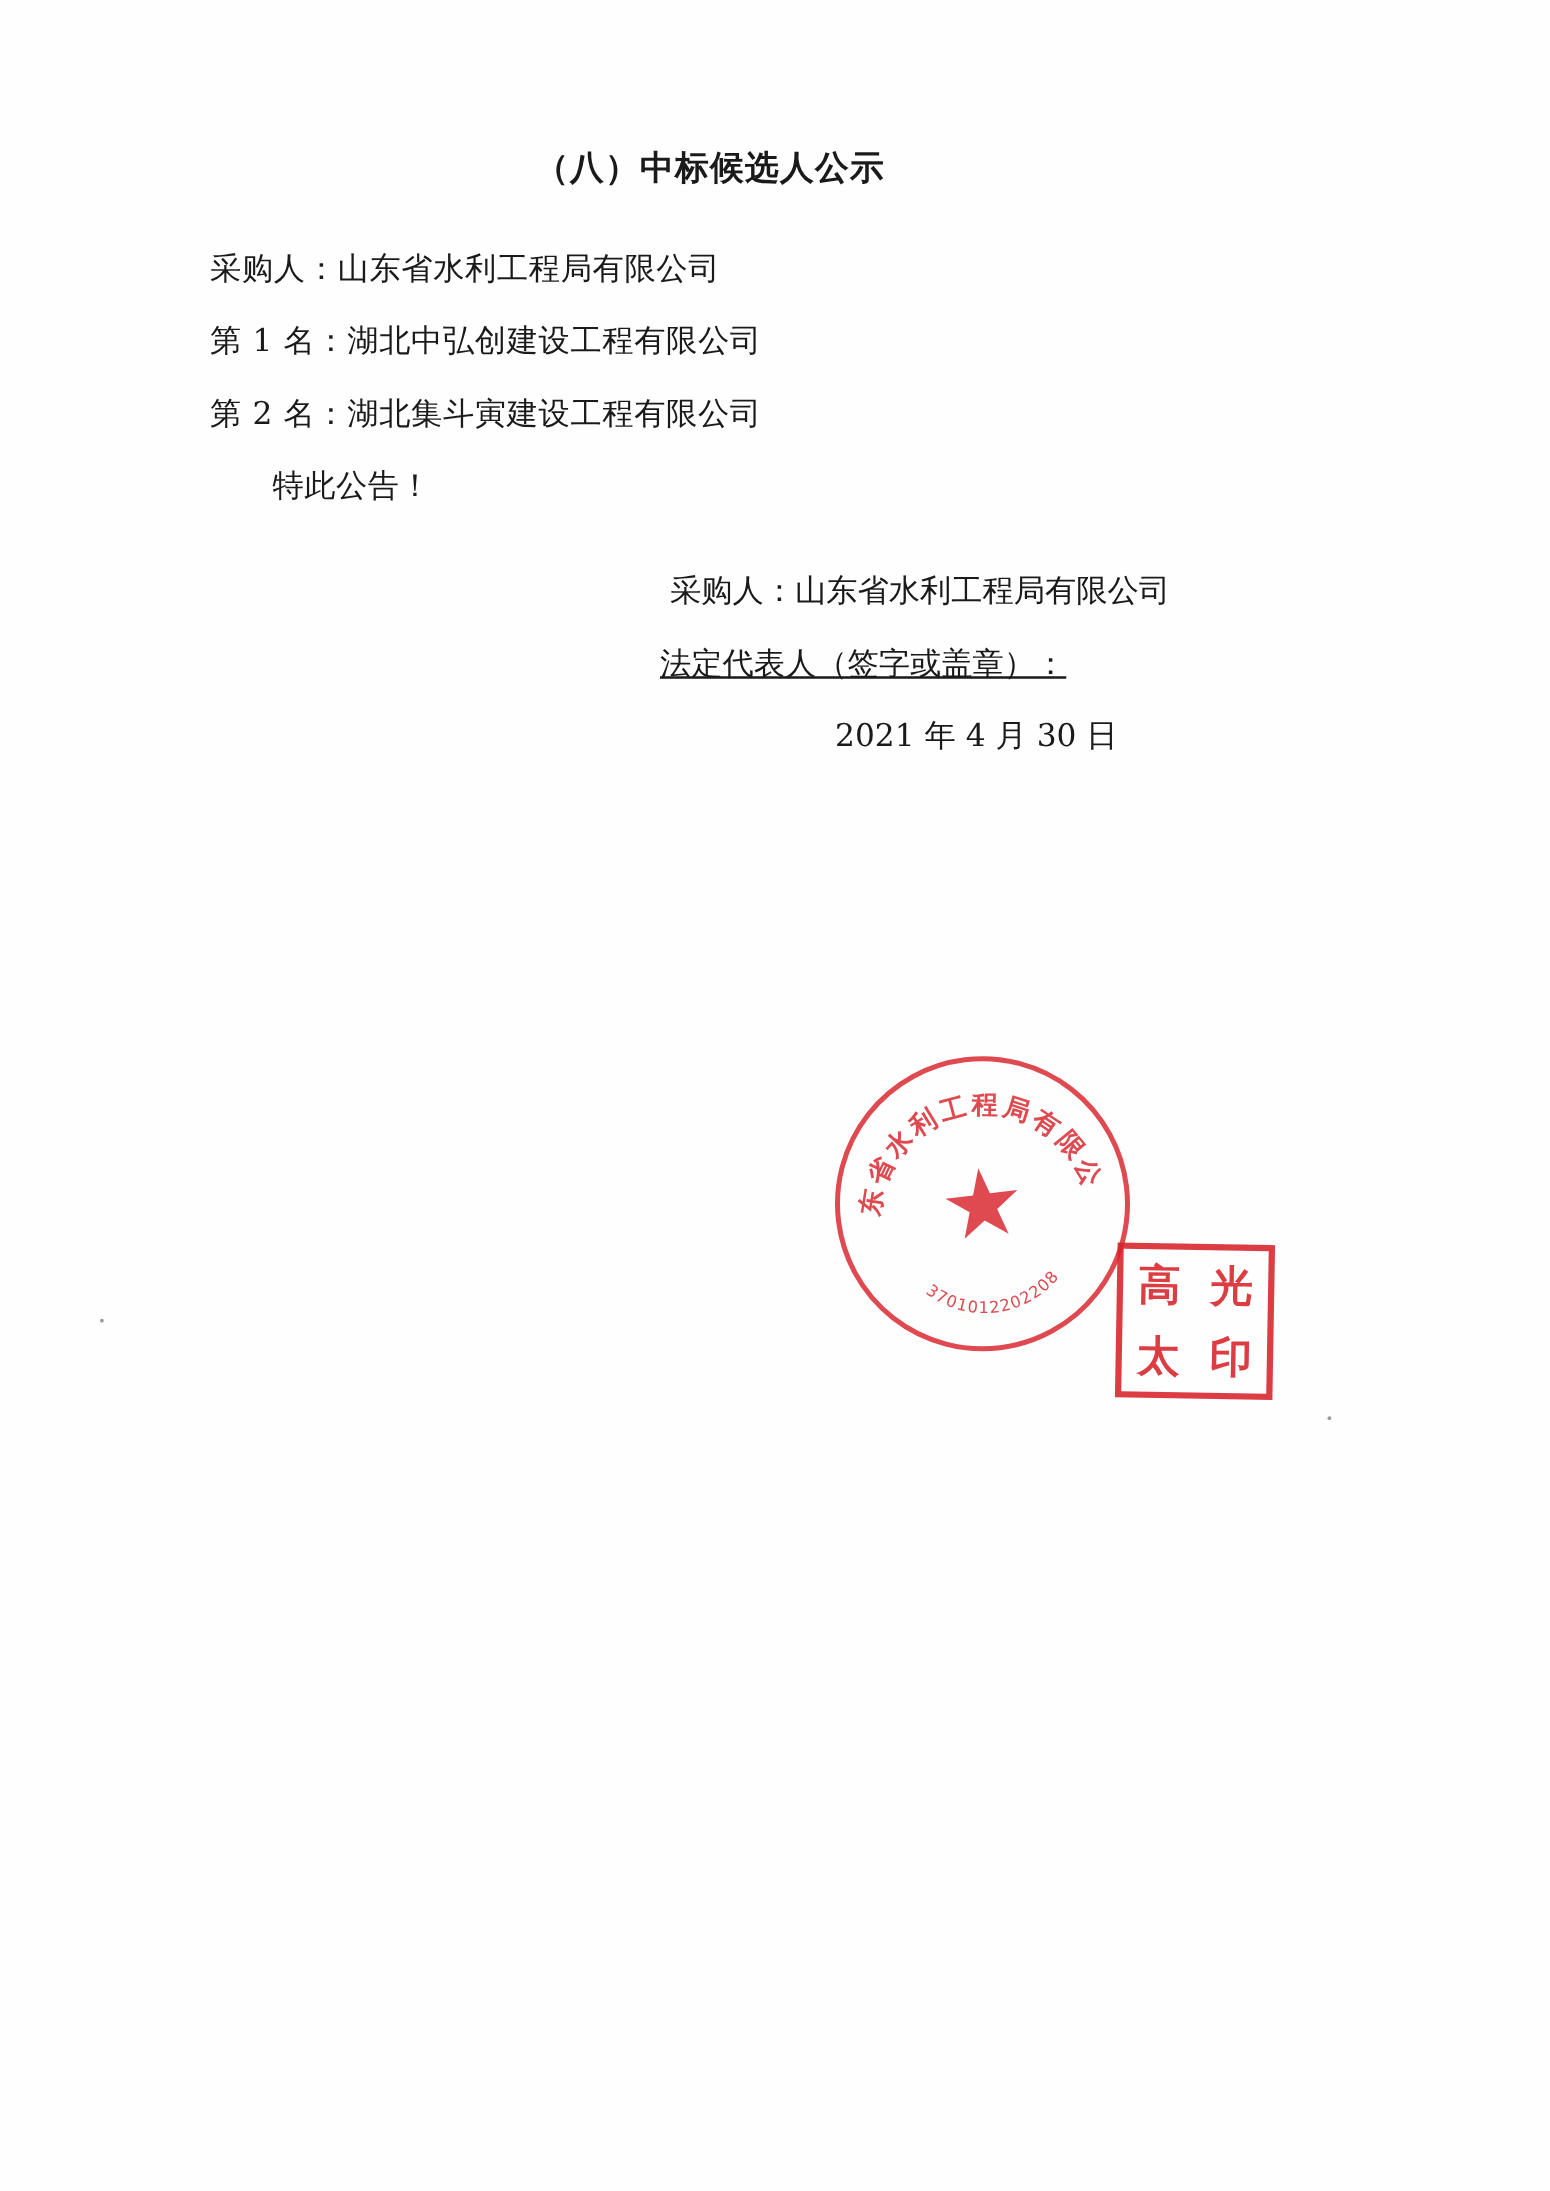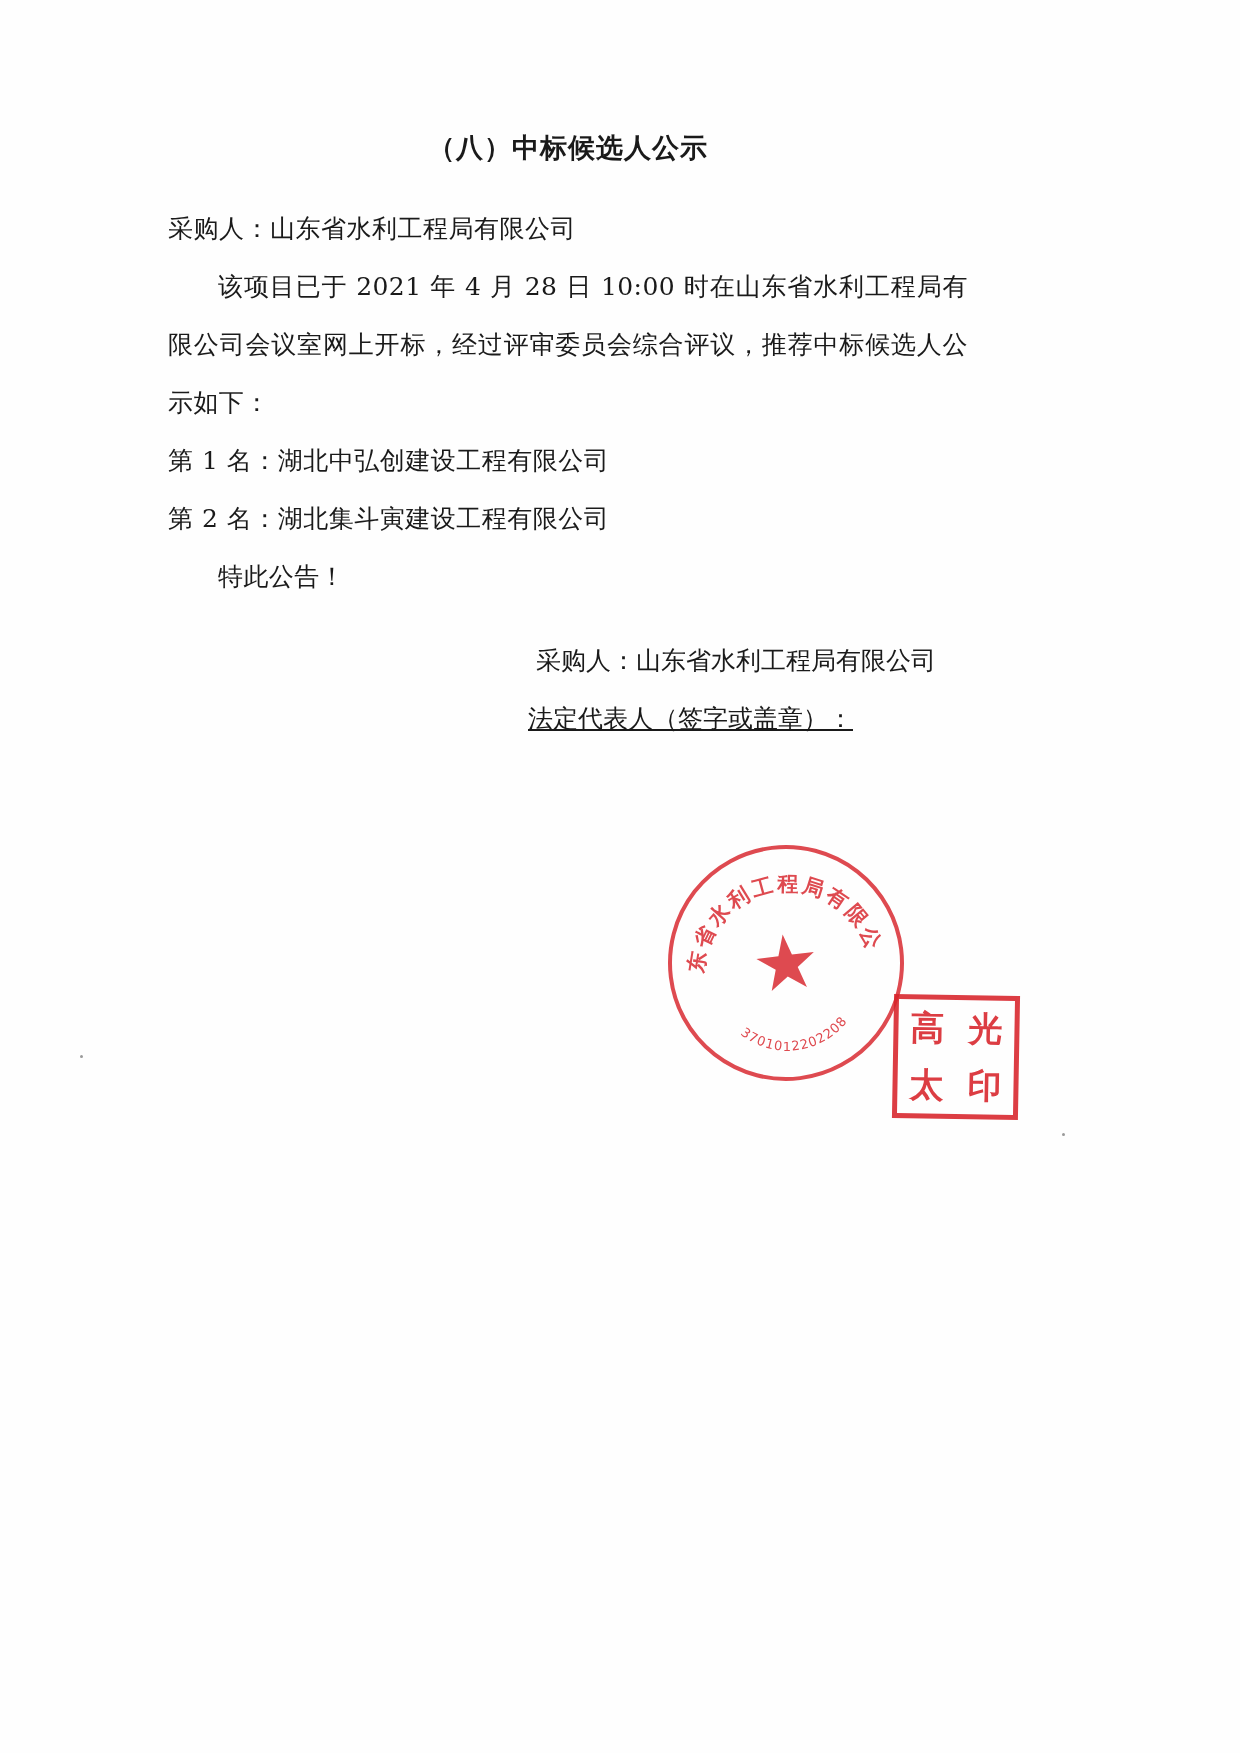--- a/index.html
+++ b/index.html
@@ -16,21 +16,21 @@
     overflow: hidden;
   }
   .page {
     position: absolute;
     inset: 0;
     background: #fefefe;
   }
   .doc-body {
     position: absolute;
     left: 168px;
-    top: 130px;
+    top: 116px;
     width: 800px;
   }
   .doc-title {
     text-align: center;
     font-size: 27px;
     font-weight: bold;
     letter-spacing: 1px;
     margin-bottom: 34px;
     font-family: "DejaVu Sans", "Liberation Sans", sans-serif;
   }
@@ -153,38 +153,38 @@
 
   <div class="doc-body">
 
     <div class="doc-title">（八）中标候选人公示</div>
 
 
     <div class="line">
       <span>采购人：</span><span>山东省水利工程局有限公司</span>
     </div>
 
-    <div class="para">该项目已于 2021 年 4 月 28 日 10:00 时在山东省水利工程局有限公司会议室网上开标，经过评审委员会综合评议，推荐中标候选人公示如下：</div>
 
 
     <div class="line">
       <span>第 1 名：</span><span>湖北中弘创建设工程有限公司</span>
     </div>
 
     <div class="line">
       <span>第 2 名：</span><span>湖北集斗寅建设工程有限公司</span>
     </div>
 
 
 
     <div class="para">特此公告！</div>
 
     <div class="sign-block">
       <div class="sign-line-1">采购人：山东省水利工程局有限公司</div>
       <div class="sign-line-2">法定代表人（签字或盖章）：</div>
+      <div class="sign-line-3">2021 年 4 月 30 日</div>
     </div>
 
   </div>
 
   <div class="seal-round">
     <svg class="seal-arc-text" viewBox="0 0 228 228">
       <defs>
         <path id="arcTop" d="M 30 126 A 84 84 0 1 1 198 126" fill="none"></path>
       </defs>
       <text>

